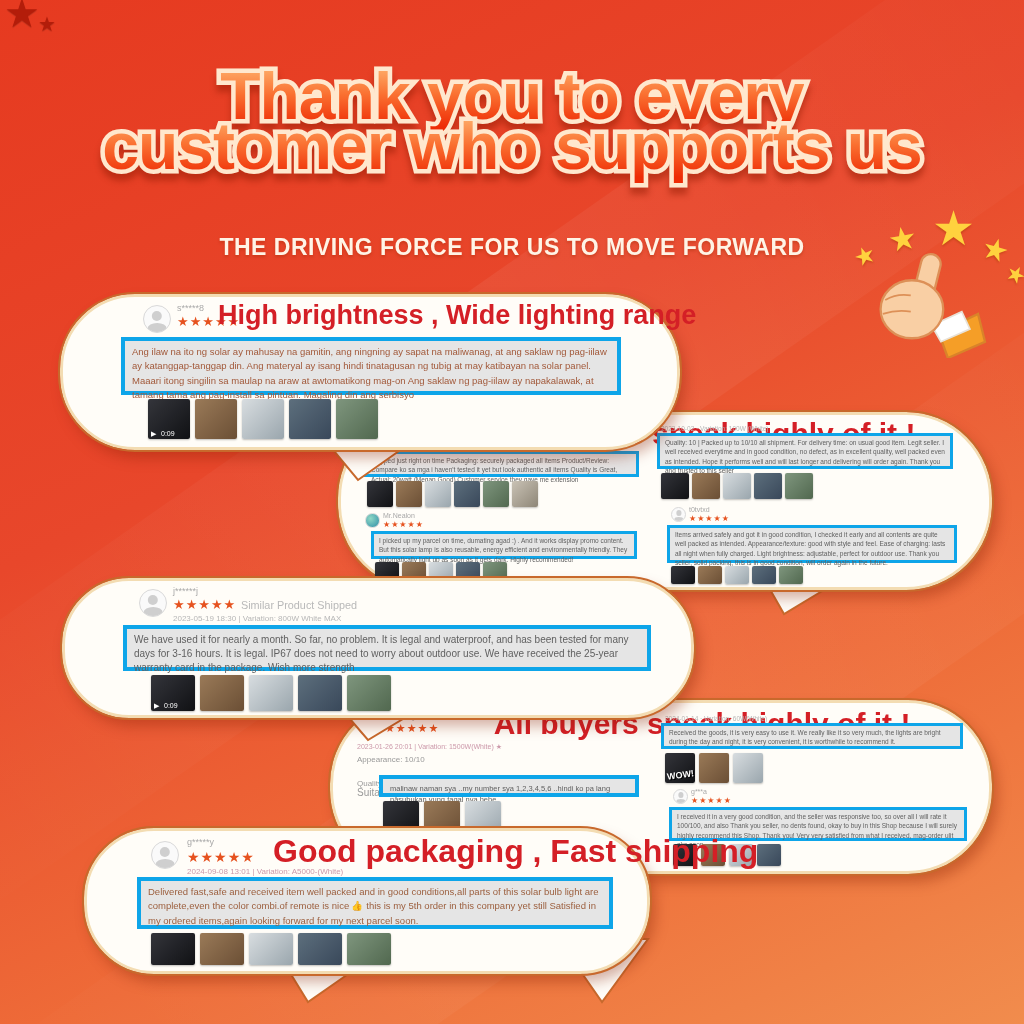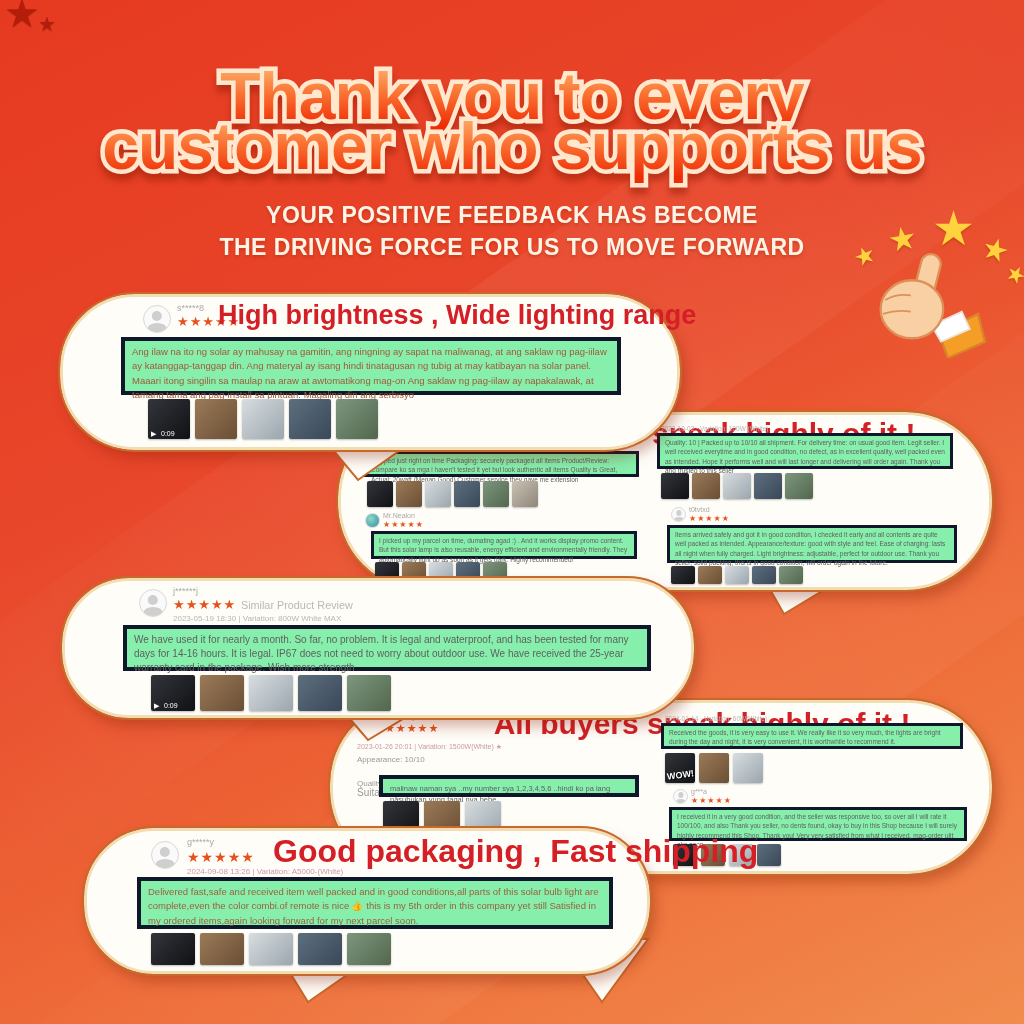--- a/index.html
+++ b/index.html
@@ -21,21 +21,21 @@
     font-weight:bold;font-size:23px;letter-spacing:.5px;text-shadow:0 2px 3px rgba(150,40,0,.35);}
   .sparkle{position:absolute;color:#b31d0a;text-shadow:0 1px 1px rgba(0,0,0,.2);}
   
   .thumb-group{position:absolute;left:840px;top:198px;width:184px;height:150px;}
   .gold-star{position:absolute;color:#ffd23e;text-shadow:0 2px 2px rgba(160,60,0,.4);}
   
   .bubble{position:absolute;background:#fffdf8;border:3px solid #f3dcb2;outline:2px solid #c8692c;
     box-shadow:5px 8px 14px rgba(130,30,0,.35);}
   .tail{position:absolute;}
   .headline{position:absolute;color:#d41f26;font-weight:bold;white-space:nowrap;}
-  .redbox{position:absolute;border:4px solid #0f172a;background:#86efac;box-sizing:border-box;
+  .redbox{position:absolute;border:4px solid #0ea5e9;background:#e5e5e5;box-sizing:border-box;
     padding:4px 7px;color:#606060;}
   .redbox.thin{border-width:3px;padding:2px 5px;}
   .meta{position:absolute;color:#b7b7b7;white-space:nowrap;}
   .uname{position:absolute;color:#a9a9a9;white-space:nowrap;}
   .stars{position:absolute;color:#e6521f;letter-spacing:1px;white-space:nowrap;}
   .stars small{color:#b9b9b9;letter-spacing:0;font-weight:normal;}
   .avatar{position:absolute;border-radius:50%;background:#fafafa;border:1px solid #d9d9d9;overflow:hidden;}
   .avatar::before{content:"";position:absolute;left:50%;top:18%;width:40%;height:40%;
     transform:translateX(-50%);border-radius:50%;background:#cfcfcf;}
   .avatar::after{content:"";position:absolute;left:50%;bottom:-6%;width:72%;height:40%;
@@ -68,21 +68,20 @@
   <span class="sparkle" style="left:38px;top:12px;font-size:20px;">★</span>
 
   <div class="big-title" style="top:34px;margin-top:24px;">
     <span class="t-stroke">Thank you to every</span>
     <span class="t-fill">Thank you to every</span>
   </div>
   <div class="big-title" style="top:108px;">
     <span class="t-stroke">customer who supports us</span>
     <span class="t-fill">customer who supports us</span>
   </div>
-  <div class="subtitle" style="top:202px;">YOUR POSITIVE FEEDBACK HAS BECOME</div>
   <div class="subtitle" style="top:234px;text-align:center;">THE DRIVING FORCE FOR US TO MOVE FORWARD</div>
 
   <div class="thumb-group">
     <span class="gold-star" style="left:14px;top:44px;font-size:24px;transform:rotate(-22deg);">★</span>
     <span class="gold-star" style="left:48px;top:22px;font-size:32px;transform:rotate(-10deg);">★</span>
     <span class="gold-star" style="left:92px;top:2px;font-size:48px;">★</span>
     <span class="gold-star" style="left:142px;top:34px;font-size:30px;transform:rotate(16deg);">★</span>
     <span class="gold-star" style="left:166px;top:64px;font-size:22px;transform:rotate(28deg);">★</span>
     <svg width="130" height="116" viewBox="0 0 100 100" style="position:absolute;left:22px;top:44px;">
       <path d="M60 78 L94 62 L100 86 L68 100 Z" fill="#f59e27" stroke="#d9832a" stroke-width="2"></path>
@@ -169,23 +168,23 @@
         <div class="thumb c4" style="width: 24px; height: 18px;"></div>
       </div>
   </div>
 
   <svg class="tail" style="left:336px;top:704px;z-index:2;" width="92" height="38">
     <polygon points="2,1 90,1 32,36" fill="#fffdf8" stroke="#c8692c" stroke-width="2"></polygon>
   </svg>
   <div class="bubble" style="left:62px;top:578px;width:626px;height:134px;border-radius:67px;z-index:2;">
     <span class="avatar" style="left:74px;top:8px;width:26px;height:26px;"></span>
     <span class="uname" style="left:108px;top:5px;font-size:9px;">j******j</span>
-    <span class="stars" style="left:108px;top:16px;font-size:13px;"><span>★★★★★</span> <small>Similar Product Review</small></span>
+    <span class="stars" style="left:108px;top:16px;font-size:13px;"><span>★★★★★</span> <small>Similar Product Shipped</small></span>
     <span class="meta" style="left:108px;top:33px;font-size:8px;">2023-05-19 18:30 | Variation: 800W White MAX</span>
-    <div class="redbox" style="left:58px;top:44px;width:528px;height:46px;font-size:10px;line-height:1.42;">We have used it for nearly a month. So far, no problem. It is legal and waterproof, and has been tested for many days for 14-16 hours. It is legal. IP67 does not need to worry about outdoor use. We have received the 25-year warranty card in the package. Wish more strength</div>
+    <div class="redbox" style="left:58px;top:44px;width:528px;height:46px;font-size:10px;line-height:1.42;">We have used it for nearly a month. So far, no problem. It is legal and waterproof, and has been tested for many days for 3-16 hours. It is legal. IP67 does not need to worry about outdoor use. We have received the 25-year warranty card in the package. Wish more strength</div>
     <div class="photos" style="left:86px;top:94px;gap:5px;">
         <div class="thumb c0" style="width: 44px; height: 36px;">
           <span class="play">▶</span>
           <span class="dur">0:09</span>
         </div>
         <div class="thumb c1" style="width: 44px; height: 36px;"></div>
         <div class="thumb c2" style="width: 44px; height: 36px;"></div>
         <div class="thumb c3" style="width: 44px; height: 36px;"></div>
         <div class="thumb c4" style="width: 44px; height: 36px;"></div>
       </div>
@@ -237,21 +236,21 @@
   </div>
 
   <svg class="tail" style="left:282px;top:962px;z-index:3;" width="84" height="42">
     <polygon points="2,1 82,1 26,40" fill="#fffdf8" stroke="#c8692c" stroke-width="2"></polygon>
   </svg>
   <div class="bubble" style="left:84px;top:828px;width:560px;height:140px;border-radius:70px;z-index:3;">
     <span class="avatar" style="left:64px;top:10px;width:26px;height:26px;"></span>
     <span class="uname" style="left:100px;top:6px;font-size:9px;">g*****y</span>
     <span class="stars" style="left:100px;top:18px;font-size:14px;">★★★★★</span>
     <div class="headline" style="left:186px;top:2px;font-size:32px;">Good packaging , Fast shipping</div>
-    <span class="meta" style="left:100px;top:36px;font-size:8px;color:#c9a;">2024-09-08 13:26 | Variation: A5000-(White)</span>
+    <span class="meta" style="left:100px;top:36px;font-size:8px;color:#c9a;">2024-09-08 13:01 | Variation: A5000-(White)</span>
     <div class="redbox" style="left:50px;top:46px;width:476px;height:52px;font-size:9.5px;line-height:1.5;color:#9c5f3e;">Delivered fast,safe and received item well packed and in good conditions,all parts of this solar bulb light are complete,even the color combi.of remote is nice 👍 this is my 5th order in this company yet still Satisfied in my ordered items,again looking forward for my next parcel soon.</div>
     <div class="photos" style="left:64px;top:102px;gap:5px;">
         <div class="thumb c0" style="width: 44px; height: 32px;"></div>
         <div class="thumb c1" style="width: 44px; height: 32px;"></div>
         <div class="thumb c2" style="width: 44px; height: 32px;"></div>
         <div class="thumb c3" style="width: 44px; height: 32px;"></div>
         <div class="thumb c4" style="width: 44px; height: 32px;"></div>
       </div>
   </div>
 

